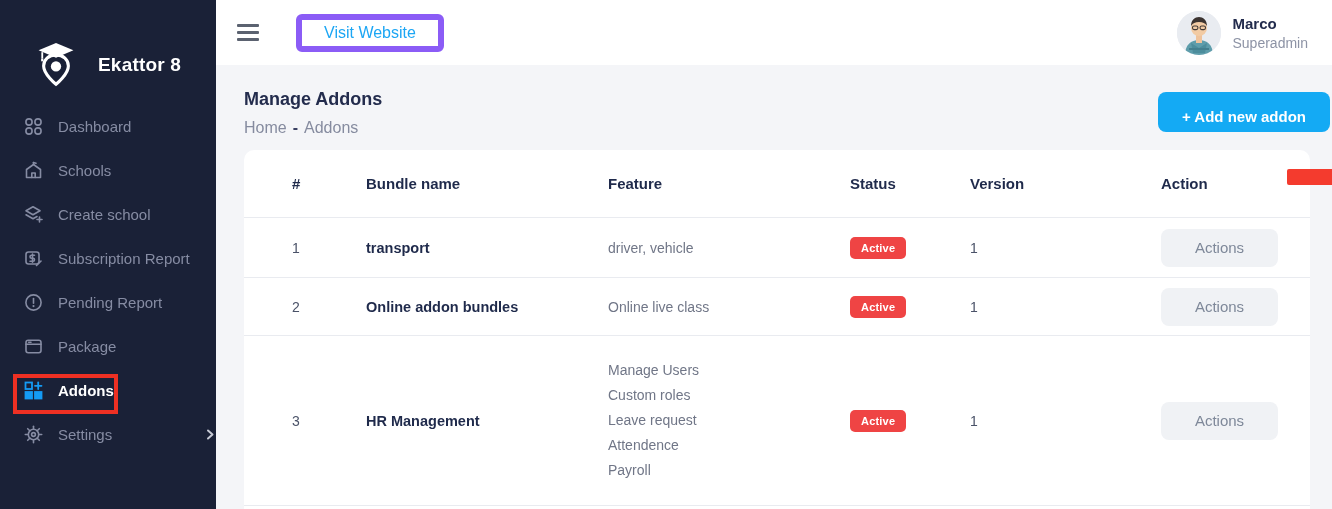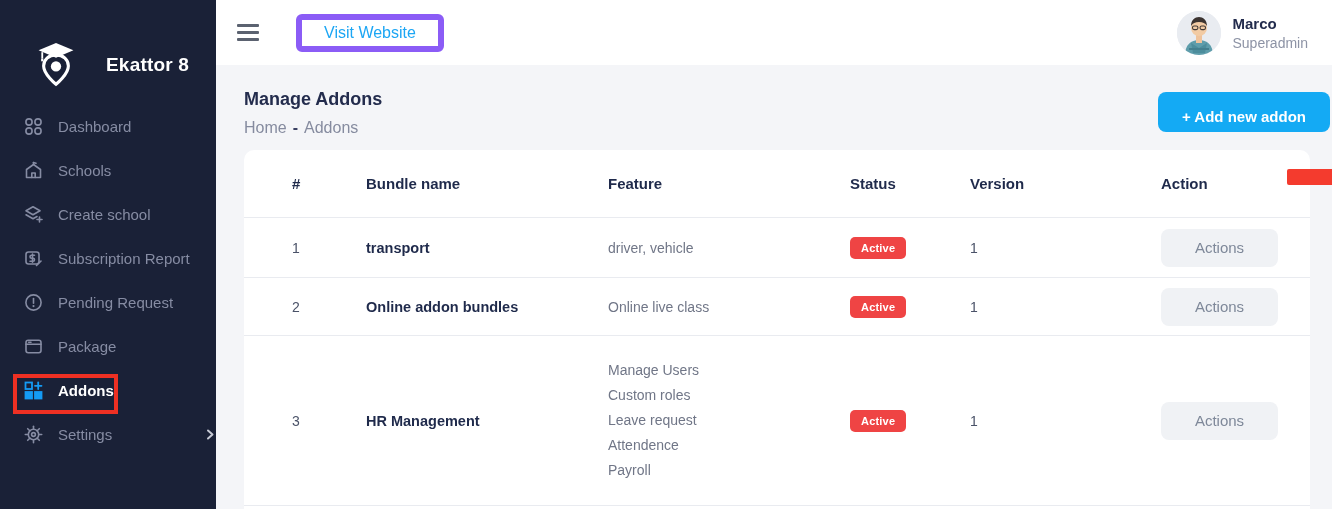--- a/index.html
+++ b/index.html
@@ -1,21 +1,21 @@
 <!DOCTYPE html>
 <html><head>
 <meta charset="utf-8">
 <style>
   * { margin:0; padding:0; box-sizing:border-box; }
   html,body { width:1332px; height:509px; overflow:hidden; }
   body { font-family:"Liberation Sans", sans-serif; background:#f4f5f8; position:relative; }
 
   
   .sidebar { position:absolute; left:0; top:0; width:216px; height:509px; background:#1a2137; z-index:3; }
-  .logo-row { display:flex; align-items:center; gap:28px; padding:26px 0 0 34px; height:104px; }
+  .logo-row { display:flex; align-items:center; gap:20px; padding:26px 0 0 34px; height:104px; }
   .logo-row svg { width:44px; height:48px; }
   .brand { color:#ffffff; font-size:19px; font-weight:bold; letter-spacing:.2px; }
   .menu { }
   .menu-item { height:44px; display:flex; align-items:center; gap:15px; padding-left:24px; padding-right:0;
                color:#868ca3; font-size:15px; cursor:pointer; }
   .menu-item svg { width:19px; height:19px; flex:0 0 19px; }
   .menu-item.active { color:#ffffff; font-weight:bold; }
   .chev { margin-left:auto; }
 
   
@@ -115,21 +115,21 @@
         <line x1="12.5" y1="16.5" x2="17" y2="12"></line>
       </svg>
       <span>Subscription Report</span>
     </div>
     <div class="menu-item">
       <svg viewBox="0 0 19 19" class="ic">
         <circle cx="9.5" cy="9.5" r="7.6"></circle>
         <line x1="9.5" y1="5.5" x2="9.5" y2="10.2"></line>
         <line x1="9.5" y1="13" x2="9.5" y2="13.1" stroke-width="2.2"></line>
       </svg>
-      <span>Pending Request</span>
+      <span>Pending Report</span>
     </div>
     <div class="menu-item">
       <svg viewBox="0 0 19 19" class="ic">
         <rect x="2" y="3.2" width="15" height="12.6" rx="2.2"></rect>
         <line x1="2" y1="7.2" x2="17" y2="7.2"></line>
         <line x1="4.6" y1="5.2" x2="7" y2="5.2"></line>
       </svg>
       <span>Package</span>
     </div>
     <div class="menu-item active">

